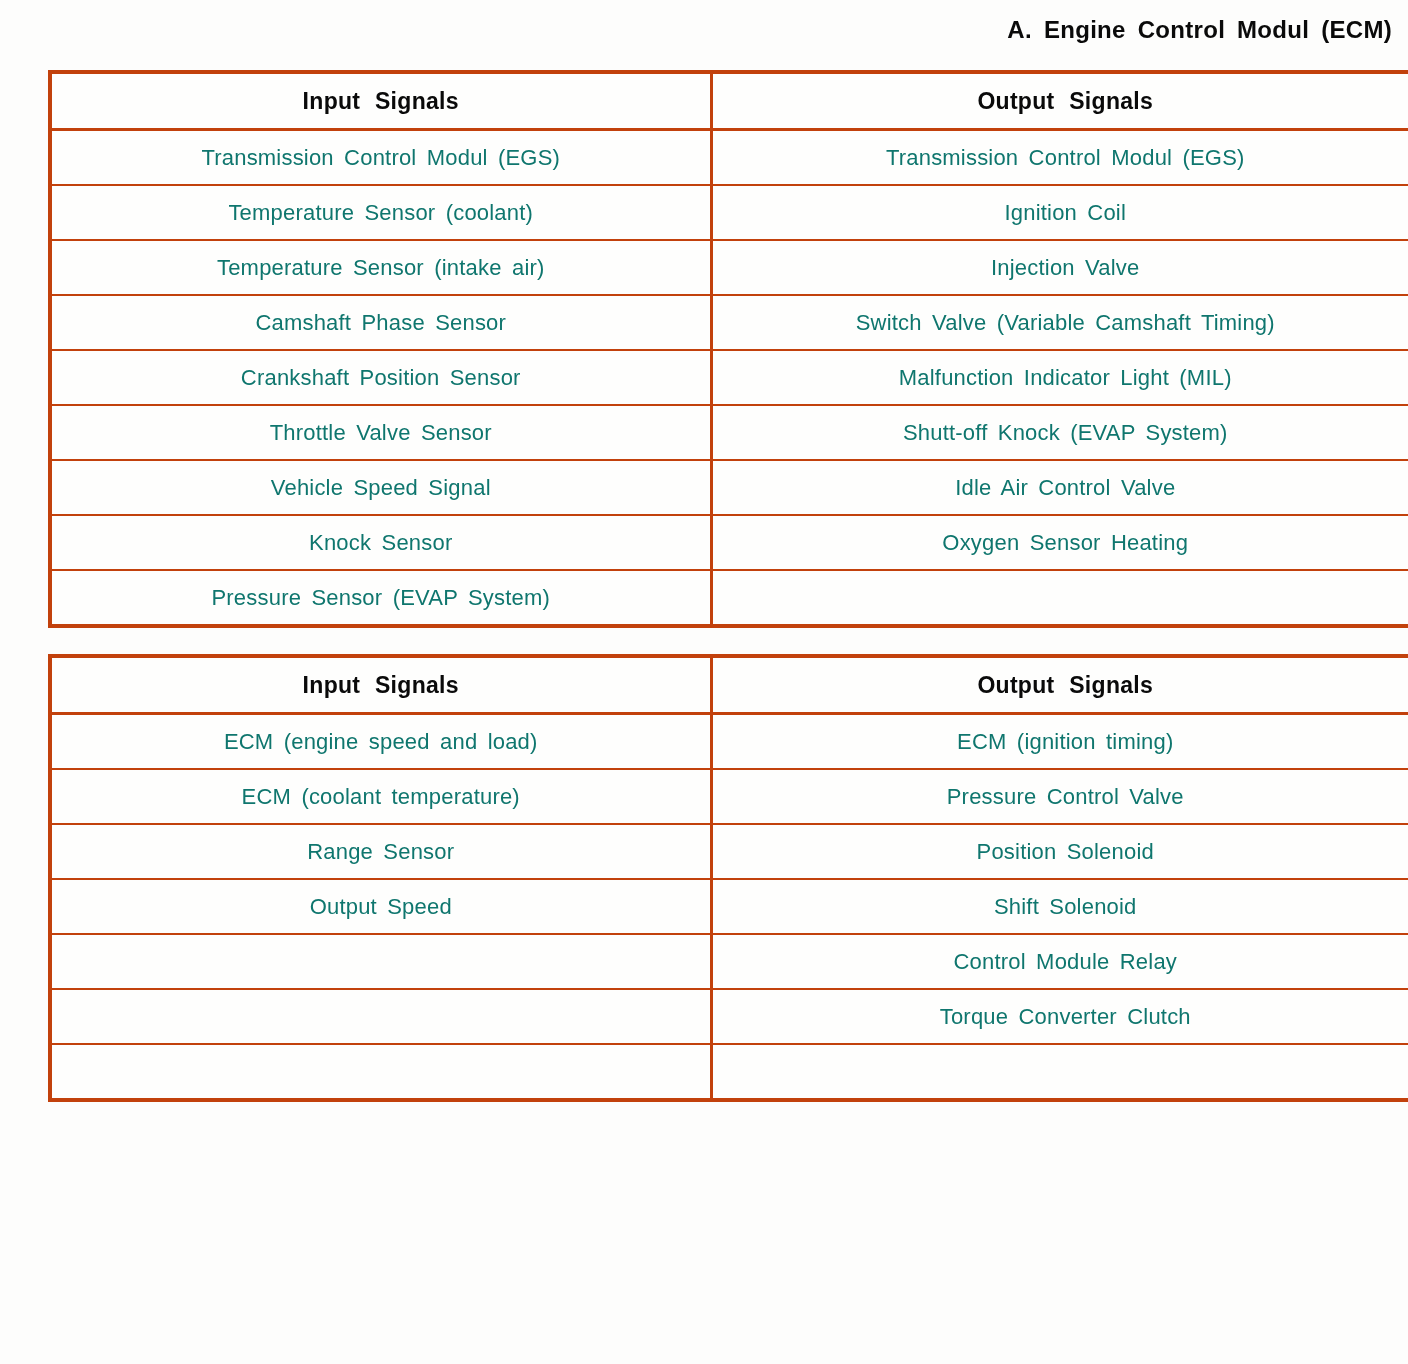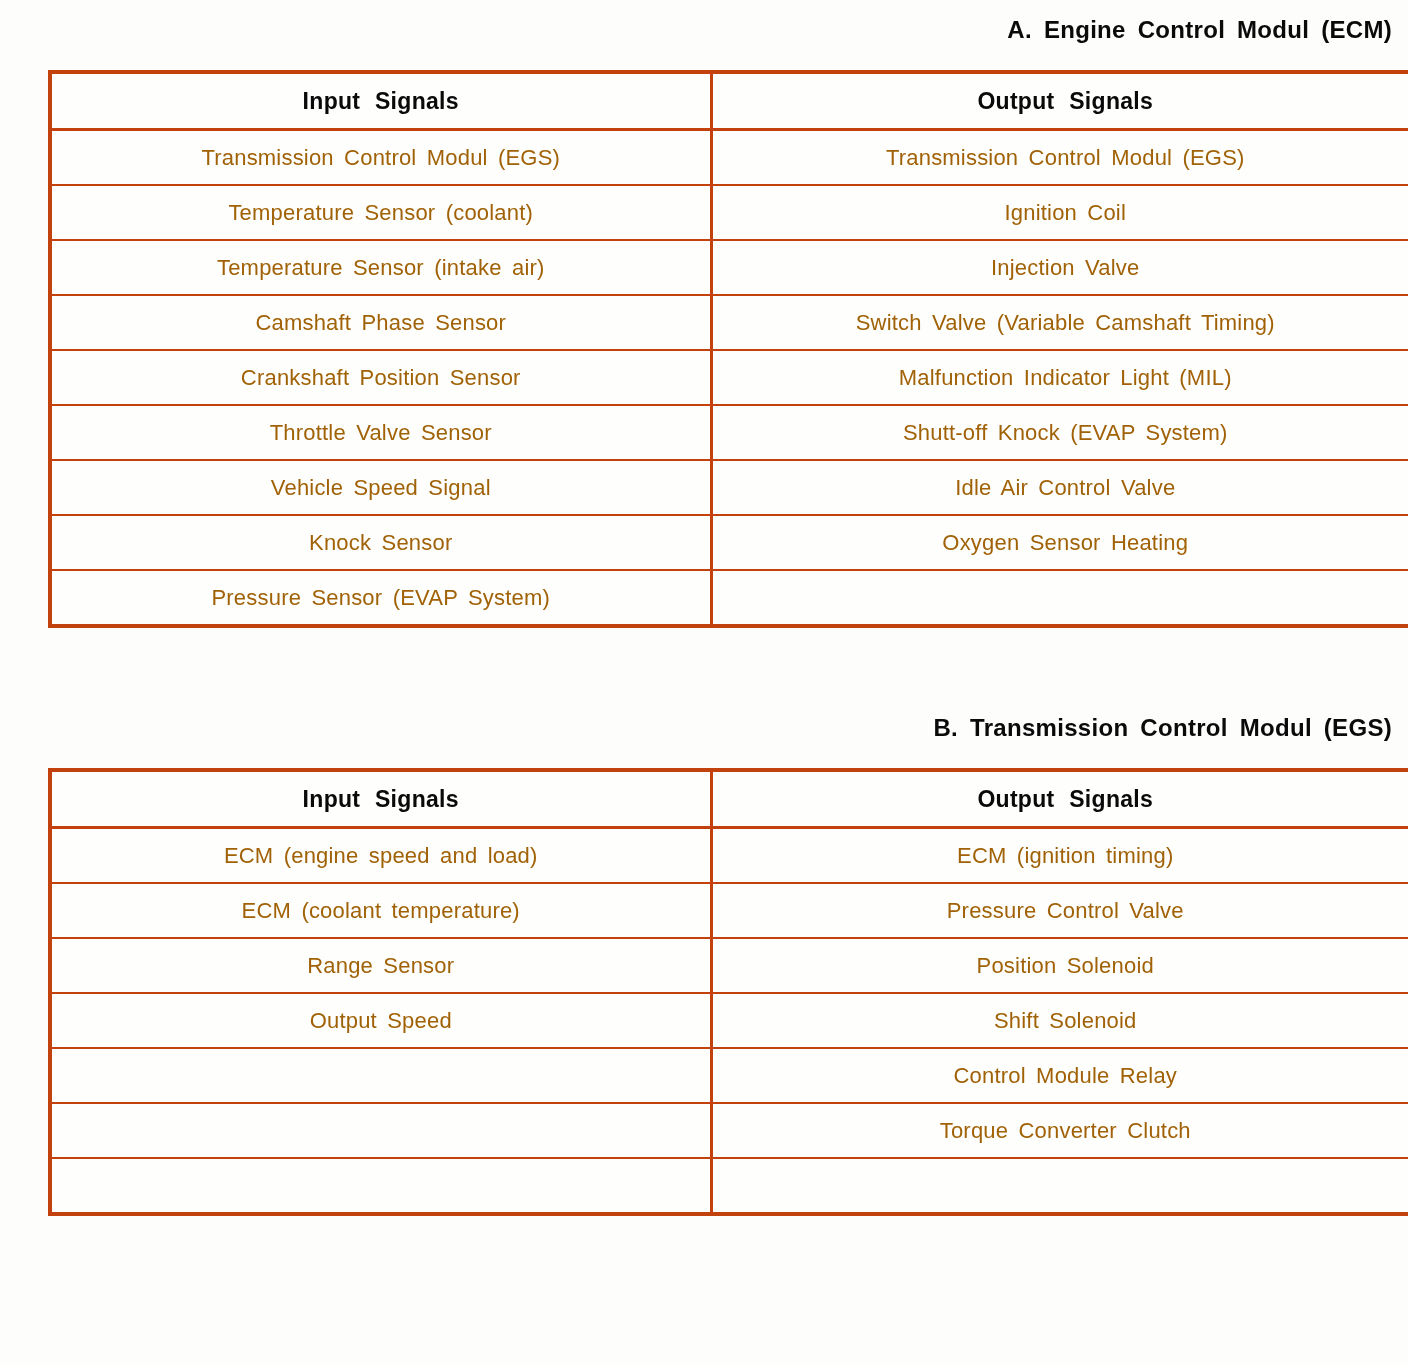--- a/index.html
+++ b/index.html
@@ -62,21 +62,21 @@
   table.signals td {
     font-size: 22px;
     font-weight: 500;
     height: 53px;
     text-align: center;
     vertical-align: middle;
     letter-spacing: 0.2px;
     word-spacing: 4px;
     border-left-width: 3px;
     border-right-width: 3px;
-    color: #a16207;
+    color: #0f766e;
     padding: 0 6px;
     white-space: nowrap;
     overflow: hidden;
   }
 </style>
 </head>
 <body>
 
 <div class="page">
 
@@ -126,21 +126,20 @@
           <td>Knock Sensor</td>
           <td>Oxygen Sensor Heating</td>
         </tr>
         <tr>
           <td>Pressure Sensor (EVAP System)</td>
           <td></td>
         </tr>
       </tbody>
   </table>
 
-  <div class="section-title title-b">B. Transmission Control Modul (EGS)</div>
 
   <table class="signals">
     <colgroup>
       <col class="col-input">
       <col class="col-output">
     </colgroup>
     <thead>
       <tr>
         <th>Input Signals</th>
         <th>Output Signals</th>

